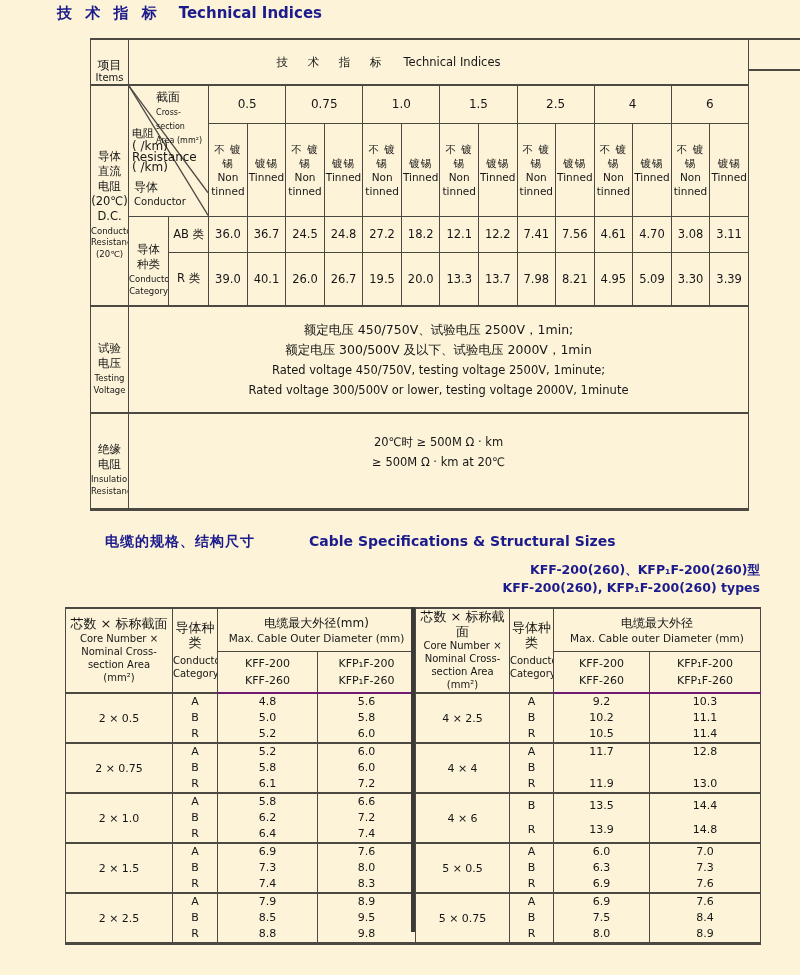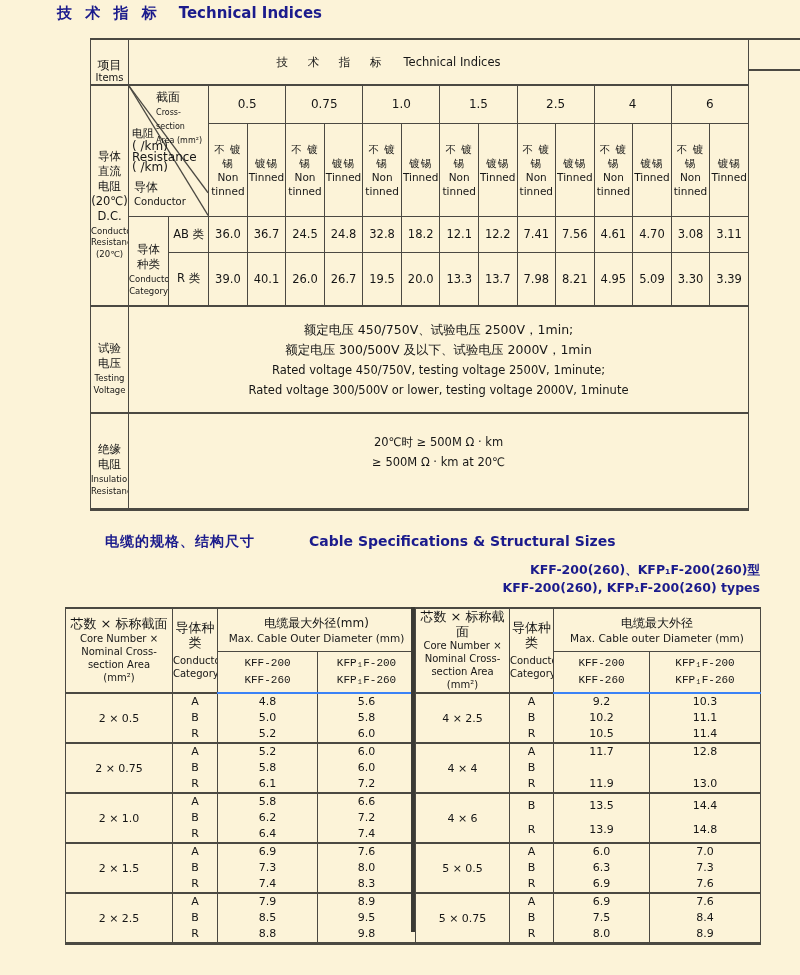--- a/index.html
+++ b/index.html
@@ -52,21 +52,21 @@
   .medtext { font-size:11.5px; line-height:20px; }
   .ins-pad { padding-bottom:18px; }
 
   
   .ext { position:absolute; background:#4b4942; height:2px; }
 
   
   .t2 { position:absolute; top:607px; }
   .t2 td { font-size:11px; }
   .t2 .h1 td { border-top:2px solid #4b4942; height:43px; }
-  .t2 .h2 td { height:42px; border-bottom:2px solid #3b82f6;font-family:Liberation Mono, monospace; }
+  .t2 .h2 td { height:42px; border-bottom:2px solid #701a75; }
   .t2 .grp td { border-top:2px solid #4b4942; height:48px; }
   .t2 tr:last-child td { border-bottom:3px solid #4b4942; }
   .t2 .hzh { font-size:13px; line-height:14.5px; }
   .t2 .hen { font-size:10px; line-height:13px; }
   .t2 .hdiam .hzh { font-size:12px; line-height:16px; }
   .t2 .hdiam .hen { font-size:10.5px; line-height:14px; }
   .t2 .hmodel { font-size:11px; line-height:17px; }
   .t2 .stack { line-height:16px; }
   .t2 .tall .stack { line-height:24px; }
   .t2 .spec { font-size:11px; }
@@ -237,21 +237,21 @@
         <div class="zhlab ml">导体
 种类</div>
         <div class="enlab ml">Conductor
 Category</div>
       </td>
       <td class="cat-cell">AB 类</td>
       <td>36.0</td>
       <td>36.7</td>
       <td>24.5</td>
       <td>24.8</td>
-      <td>32.8</td>
+      <td>27.2</td>
       <td>18.2</td>
       <td>12.1</td>
       <td>12.2</td>
       <td>7.41</td>
       <td>7.56</td>
       <td>4.61</td>
       <td>4.70</td>
       <td>3.08</td>
       <td>3.11</td>
     </tr>

